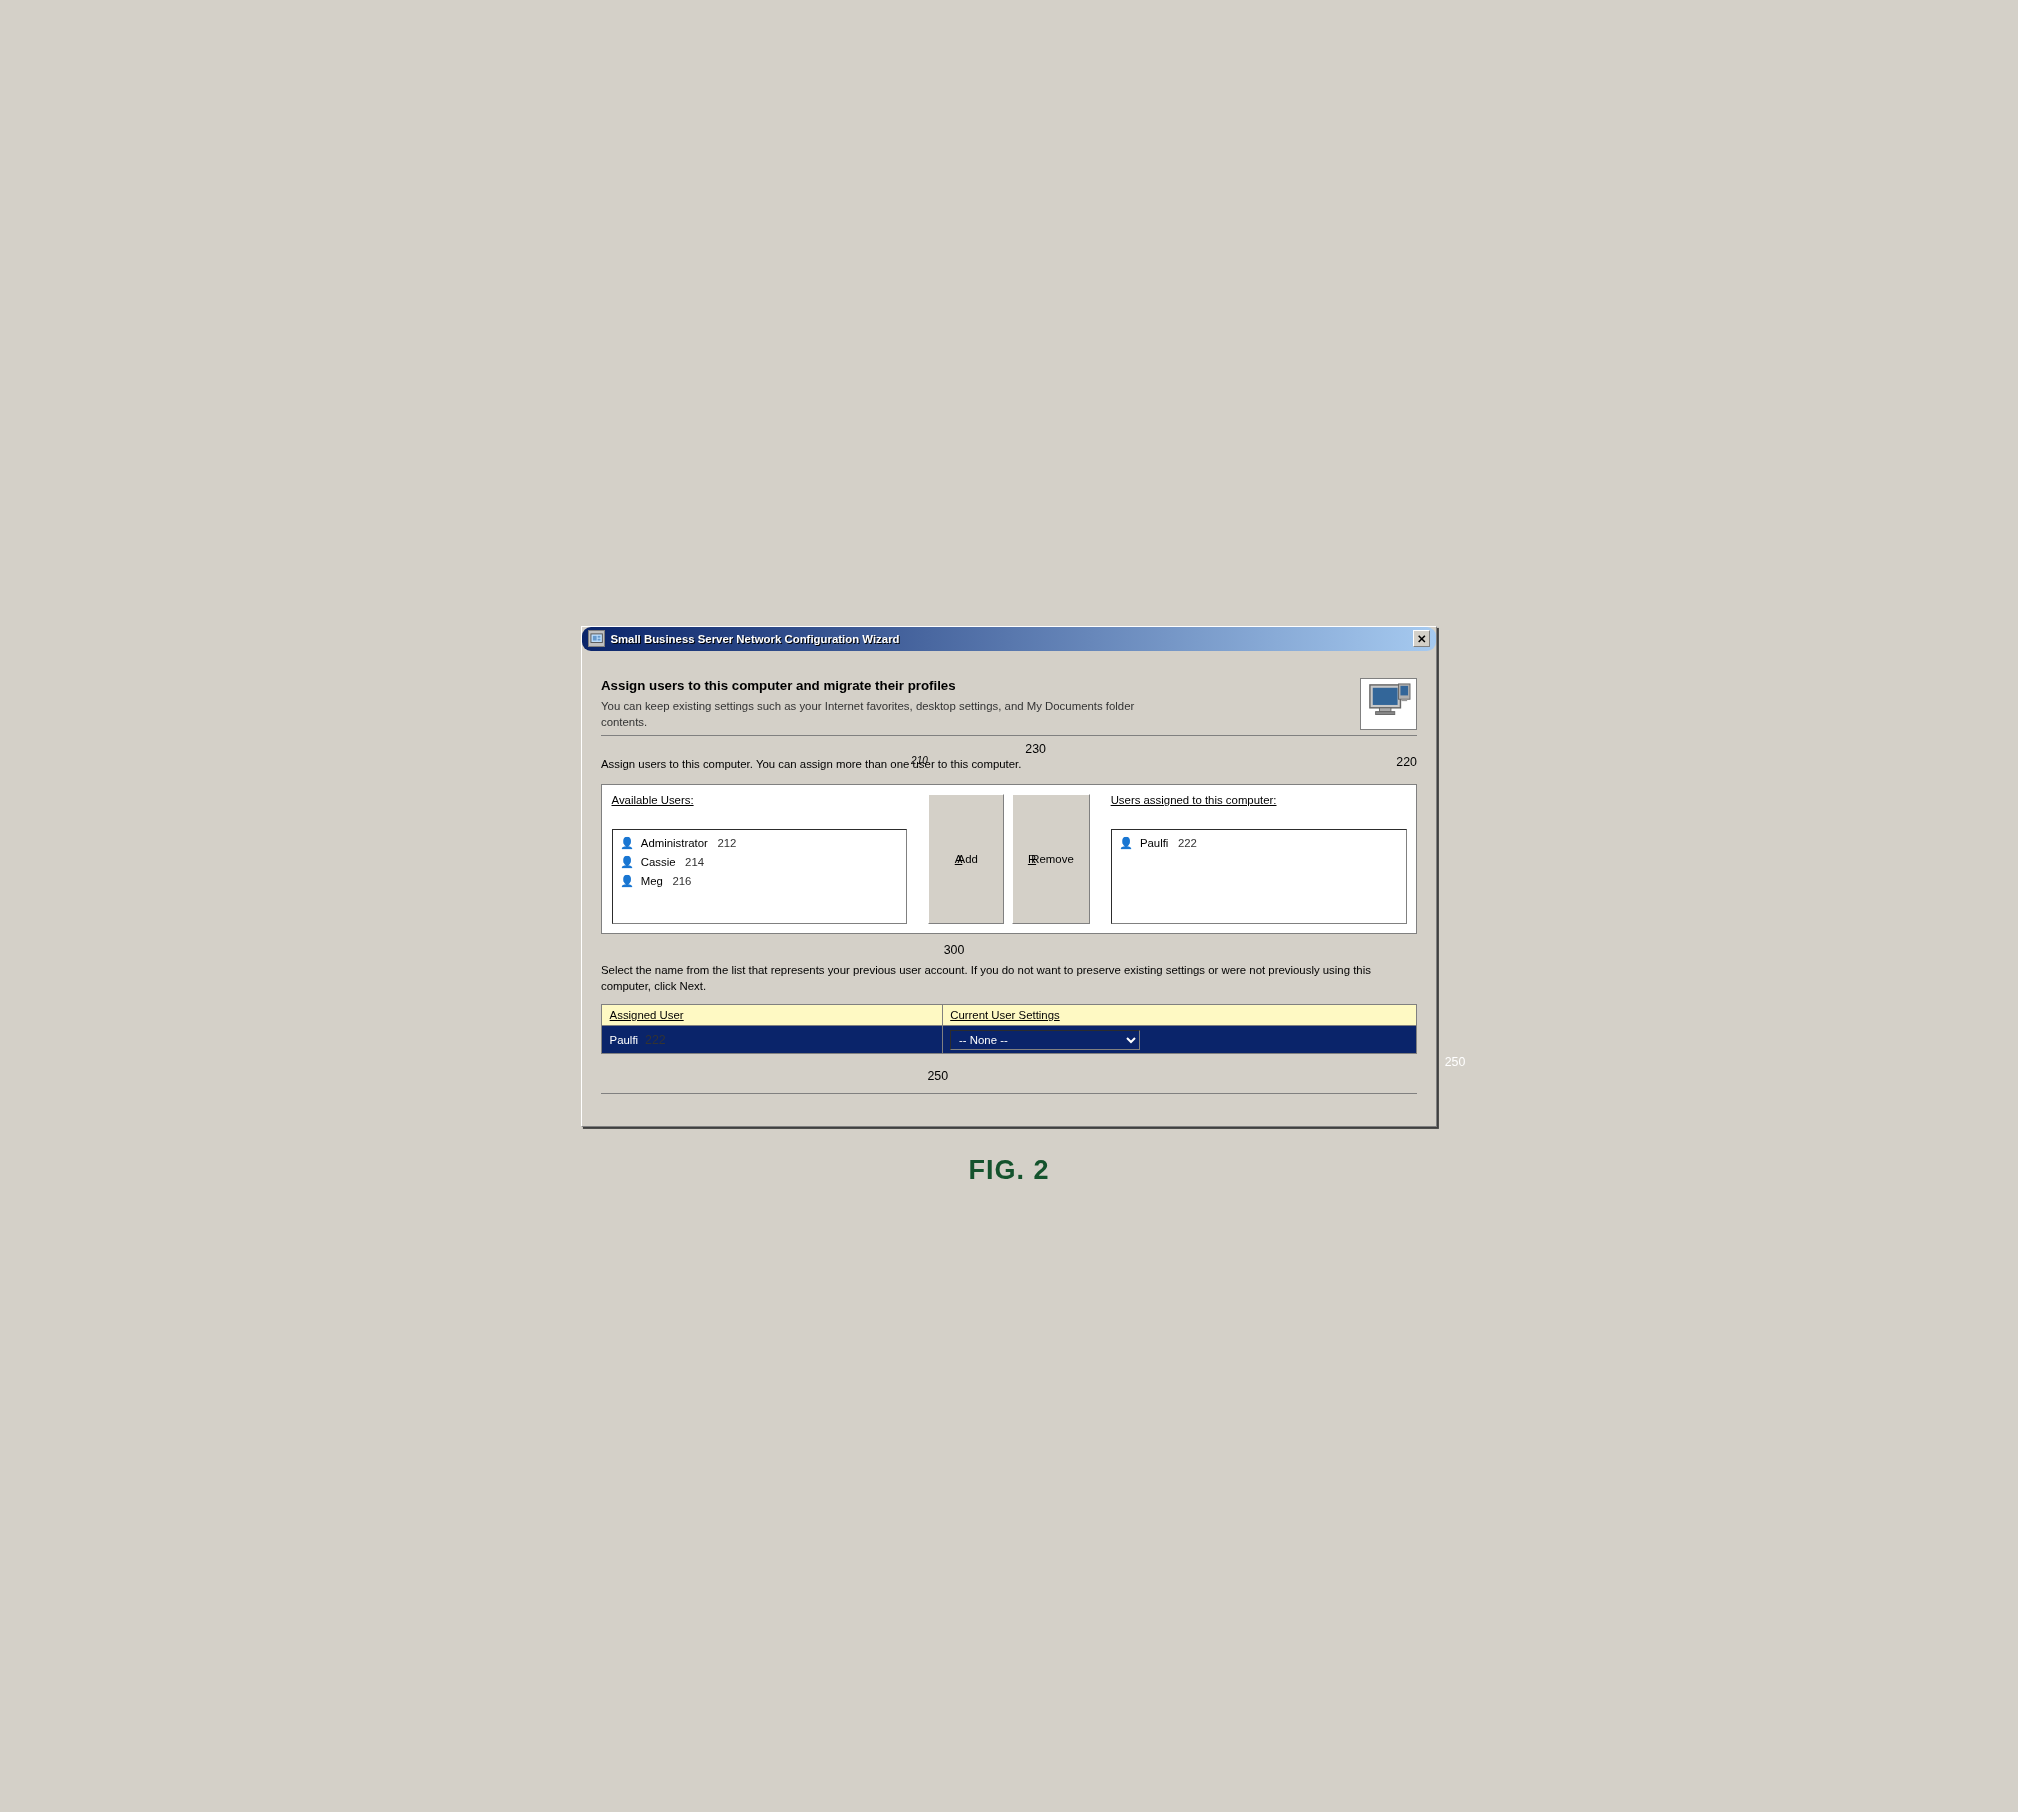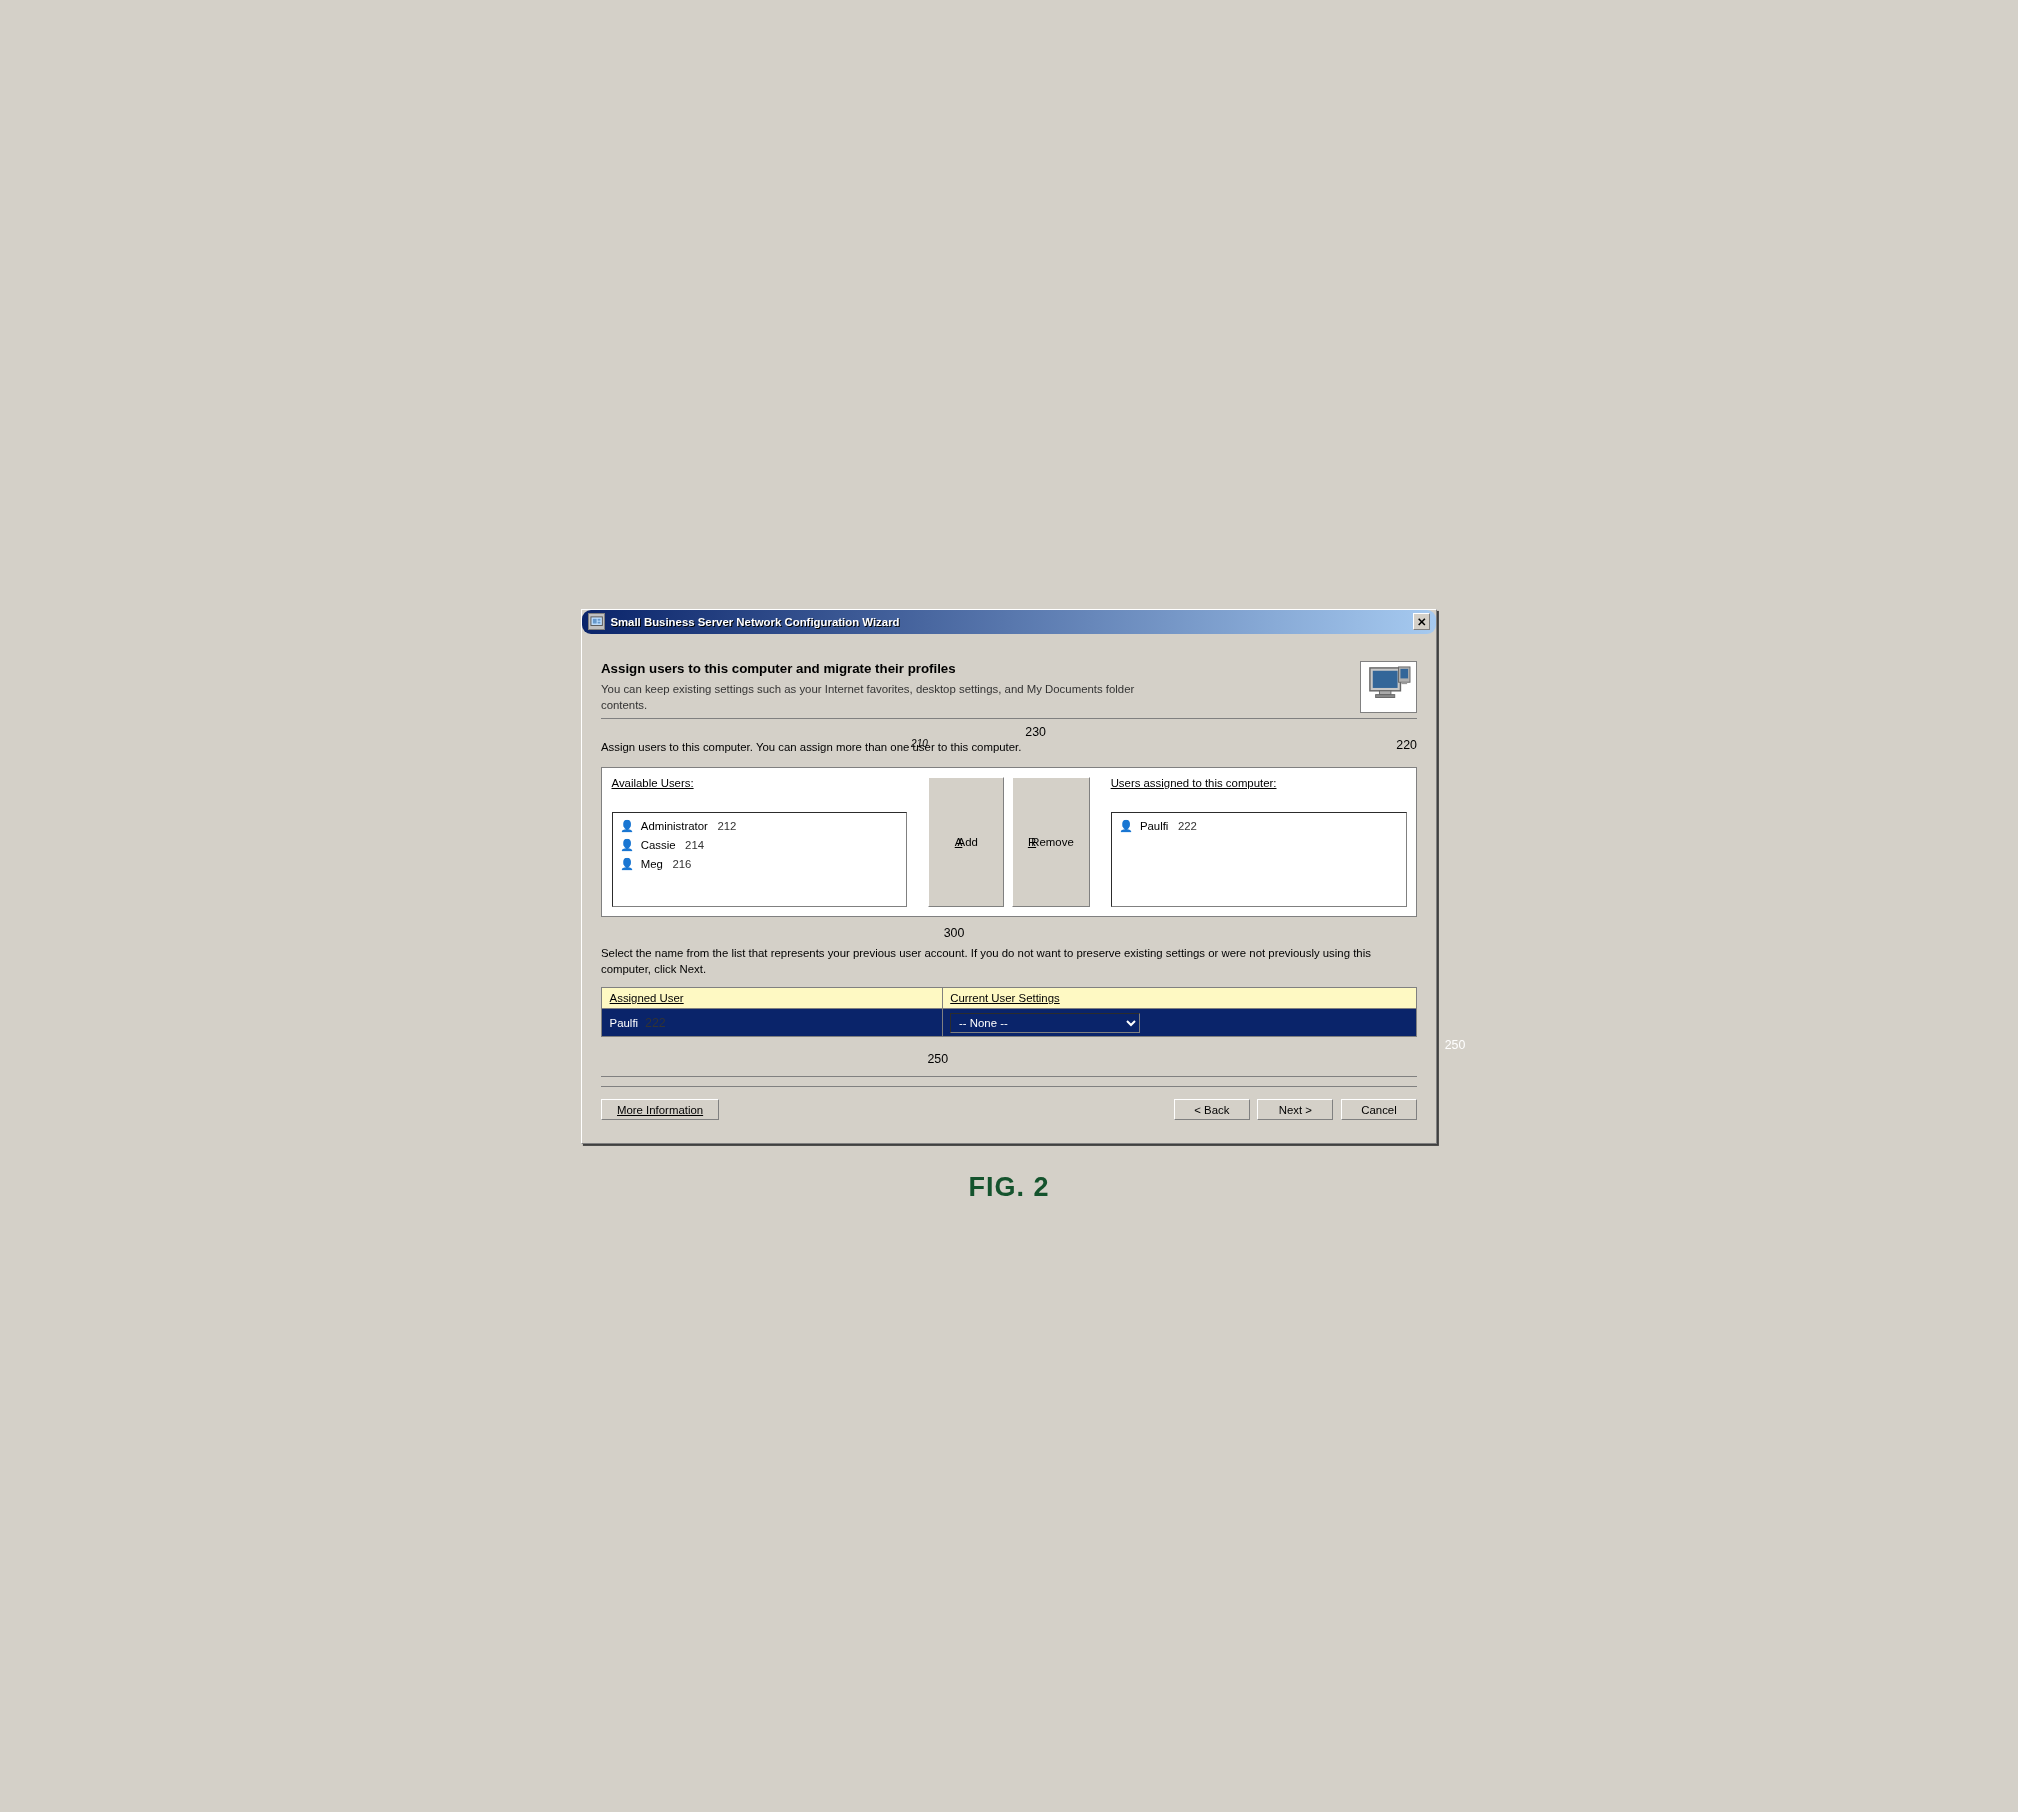--- a/index.html
+++ b/index.html
@@ -500,36 +500,20 @@
             </table>
           </div>
         </div>
 
         <div style="margin: 9.5px 0;">
           <span style="font-size: 12.4px; margin-left: 40%;">250</span>
         </div>
 
         <hr class="separator">
 
-        <div class="footer-section">
-          <button class="win-button">
-            <span class="underline">More Information</span>
-          </button>
-          <div class="footer-buttons-right">
-            <button class="win-button">
-              <span>&lt; Back</span>
-            </button>
-            <button class="win-button">
-              <span>Next &gt;</span>
-            </button>
-            <button class="win-button">
-              <span>Cancel</span>
-            </button>
-          </div>
-        </div>
 
       </div>
     </div>
   </div>
 
   <div class="fig-caption">FIG. 2</div>
 
 </div>
 
 

